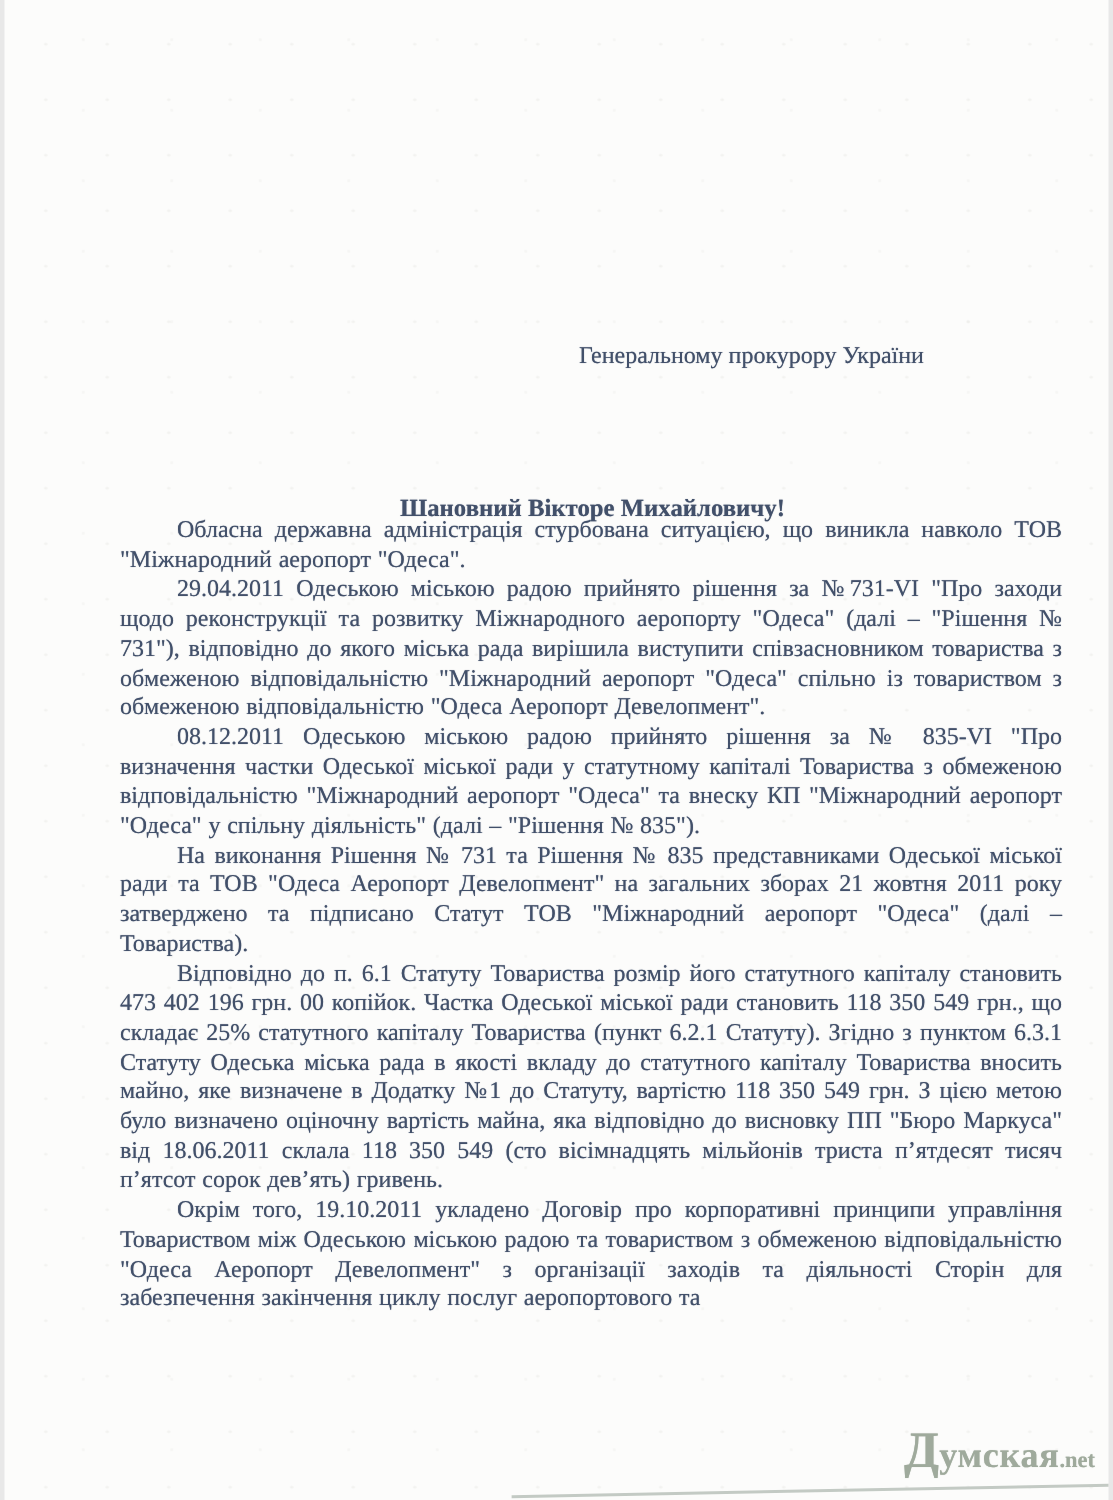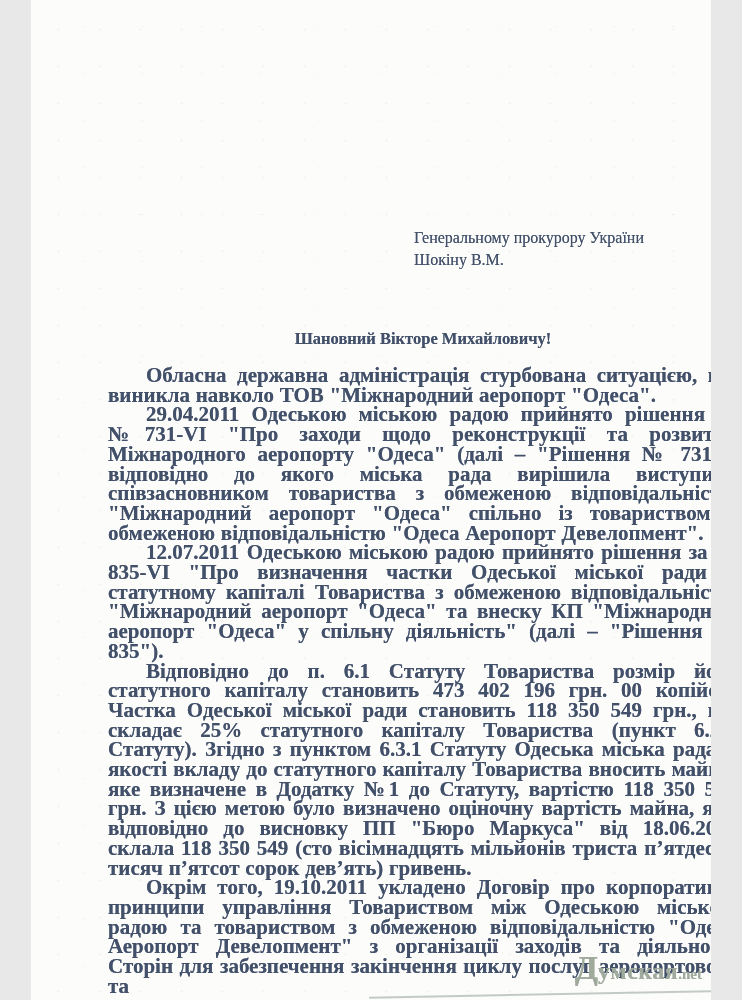--- a/index.html
+++ b/index.html
@@ -2,21 +2,21 @@
 <html lang="uk"><head>
 <meta charset="utf-8">
 <style>
   html, body {
     margin: 0;
     padding: 0;
     background: #e8e8e8;
   }
   .page {
     position: relative;
-    width: 680px;
+    width: 736px;
     height: 1000px;
     margin: 0 auto;
     background: #fcfcfb;
     background-image:
       radial-gradient(rgba(225,225,220,0.35) 1px, transparent 1.2px),
       radial-gradient(rgba(232,232,228,0.30) 1px, transparent 1.2px);
     background-size: 41px 37px, 59px 47px;
     background-position: 7px 11px, 23px 3px;
     overflow: hidden;
     font-family: "Liberation Serif", "DejaVu Serif", serif;
@@ -37,28 +37,27 @@
     top: 329px;
     width: 628px;
     text-align: center;
     font-size: 16.5px;
     text-shadow: 0 0 0.6px rgba(66,80,106,0.75);
     font-weight: bold;
   }
   .body-text {
     position: absolute;
     left: 77px;
-    top: 366px;
+    top: 344px;
     width: 628px;
-    font-size: 21px;
+    font-size: 16px;
     line-height: 19.7px;
     text-align: justify;
     text-shadow: 0 0 0.6px rgba(66,80,106,0.75);
     word-spacing: 0.5px;
-    font-weight: bold;
   }
   .body-text p {
     margin: 0;
     padding: 0;
     text-indent: 38px;
     hyphens: none;
   }
   .wm-line {
     position: absolute;
     left: 338px;
@@ -92,29 +91,29 @@
     font-weight: bold;
   }
 </style>
 </head>
 <body>
 
 <div class="page">
 
   <div class="recipient">
     <div>Генеральному прокурору України</div>
-    <div>Шокіну В.М.</div>
   </div>
 
   <div class="salutation">Шановний Вікторе Михайловичу!</div>
 
   <div class="body-text">
     <p>Обласна державна адміністрація стурбована ситуацією, що виникла навколо ТОВ "Міжнародний аеропорт "Одеса".</p>
     <p>29.04.2011 Одеською міською радою прийнято рішення за №731-VI "Про заходи щодо реконструкції та розвитку Міжнародного аеропорту "Одеса" (далі – "Рішення № 731"), відповідно до якого міська рада вирішила виступити співзасновником товариства з обмеженою відповідальністю "Міжнародний аеропорт "Одеса" спільно із товариством з обмеженою відповідальністю "Одеса Аеропорт Девелопмент".</p>
-    <p>12.07.2011 Одеською міською радою прийнято рішення за № 835-VI "Про визначення частки Одеської міської ради у статутному капіталі Товариства з обмеженою відповідальністю "Міжнародний аеропорт "Одеса" та внеску КП "Міжнародний аеропорт "Одеса" у спільну діяльність" (далі – "Рішення № 835").</p>
+    <p>08.12.2011 Одеською міською радою прийнято рішення за № 835-VI "Про визначення частки Одеської міської ради у статутному капіталі Товариства з обмеженою відповідальністю "Міжнародний аеропорт "Одеса" та внеску КП "Міжнародний аеропорт "Одеса" у спільну діяльність" (далі – "Рішення № 835").</p>
+    <p>На виконання Рішення № 731 та Рішення № 835 представниками Одеської міської ради та ТОВ "Одеса Аеропорт Девелопмент" на загальних зборах 21 жовтня 2011 року затверджено та підписано Статут ТОВ "Міжнародний аеропорт "Одеса" (далі – Товариства).</p>
     <p>Відповідно до п. 6.1 Статуту Товариства розмір його статутного капіталу становить 473 402 196 грн. 00 копійок. Частка Одеської міської ради становить 118 350 549 грн., що складає 25% статутного капіталу Товариства (пункт 6.2.1 Статуту). Згідно з пунктом 6.3.1 Статуту Одеська міська рада в якості вкладу до статутного капіталу Товариства вносить майно, яке визначене в Додатку №1 до Статуту, вартістю 118 350 549 грн. З цією метою було визначено оціночну вартість майна, яка відповідно до висновку ПП "Бюро Маркуса" від 18.06.2011 склала 118 350 549 (сто вісімнадцять мільйонів триста п’ятдесят тисяч п’ятсот сорок дев’ять) гривень.</p>
     <p>Окрім того, 19.10.2011 укладено Договір про корпоративні принципи управління Товариством між Одеською міською радою та товариством з обмеженою відповідальністю "Одеса Аеропорт Девелопмент" з організації заходів та діяльності Сторін для забезпечення закінчення циклу послуг аеропортового та</p>
   </div>
 
   <div class="wm-line"></div>
 
   <div class="watermark"><span class="wm-initial">Д</span><span class="wm-rest">умская</span><span class="wm-tld">.net</span></div>
 
 </div>
 

